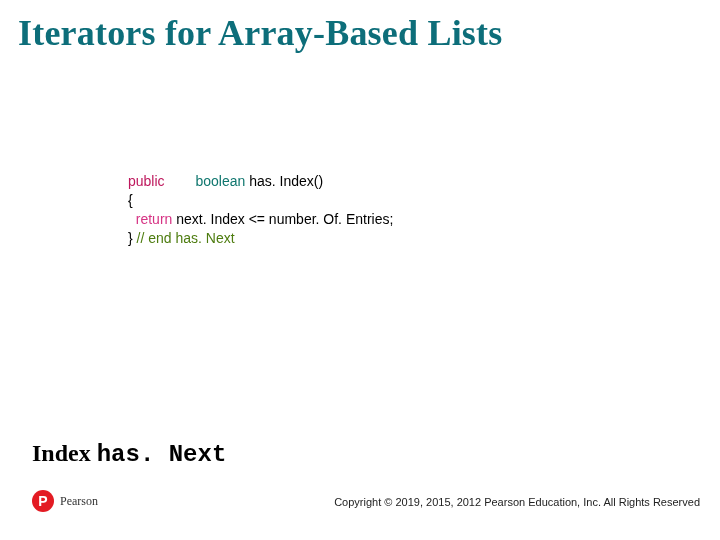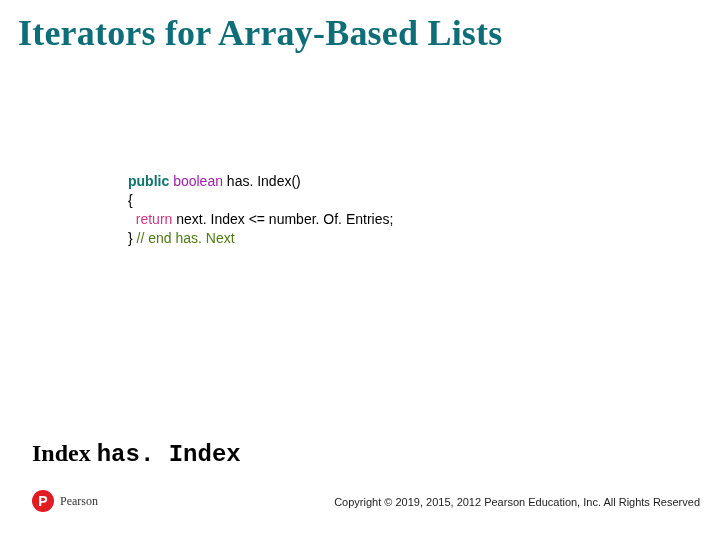--- a/index.html
+++ b/index.html
@@ -29,22 +29,22 @@
   .code-block {
     position: absolute;
     top: 172px;
     left: 128px;
     font-family: Arial, Helvetica, sans-serif;
     font-size: 14px;
     line-height: 1.35;
     color: #000000;
     white-space: pre;
   }
-  .kw-public { color: #0f766e; font-weight: bold; }
-  .kw-boolean { color: #a21caf; }
+  .kw-public { color: #be185d; }
+  .kw-boolean { color: #0f766e; margin-left: 27px; }
   .kw-return { color: #d63384; text-align: right; }
   .comment { color: #4d7c0f; }
   .subtitle {
     position: absolute;
     left: 32px;
     bottom: 72px;
     font-family: "Times New Roman", Times, serif;
     font-weight: bold;
     font-size: 24px;
     color: #000000;
@@ -95,21 +95,21 @@
 <div class="slide">
 
   <div class="title">Iterators for Array-Based Lists</div>
 
   <div class="code-block"><span class="kw-public">public</span> <span class="kw-boolean">boolean</span><span> has. Index()</span>
 <span>{</span>
   <span class="kw-return">return</span><span> next. Index &lt;= number. Of. Entries;</span>
 <span>}</span><span class="comment"> // end has. Next</span></div>
 
   <div class="subtitle">
-    <span>Index </span><span class="mono">has. Index</span>
+    <span>Index </span><span class="mono">has. Next</span>
   </div>
 
   <div class="logo-wrap">
     <div class="logo-p">P</div>
     <div class="logo-text">Pearson</div>
   </div>
 
   <div class="copyright">Copyright © 2019, 2015, 2012 Pearson Education, Inc. All Rights Reserved</div>
 
 </div>

